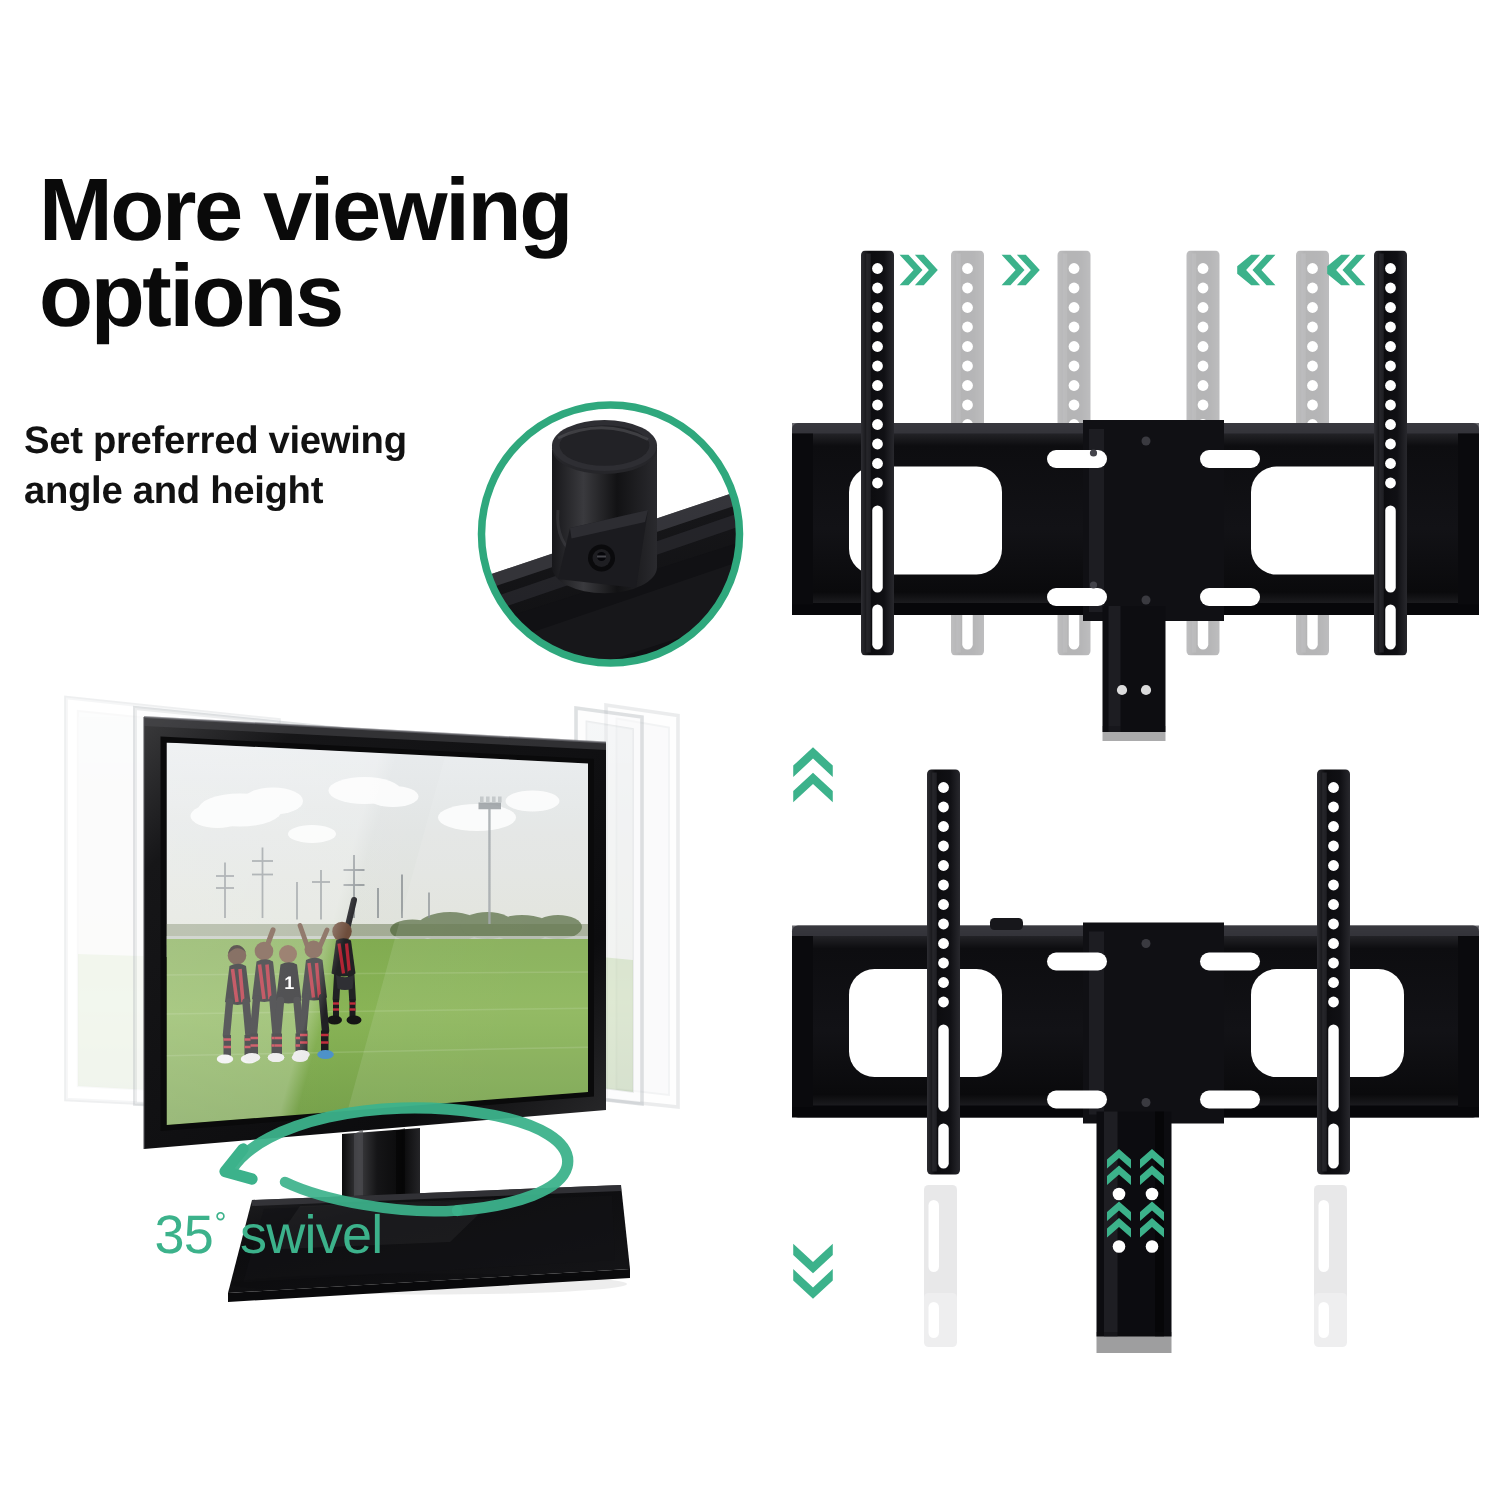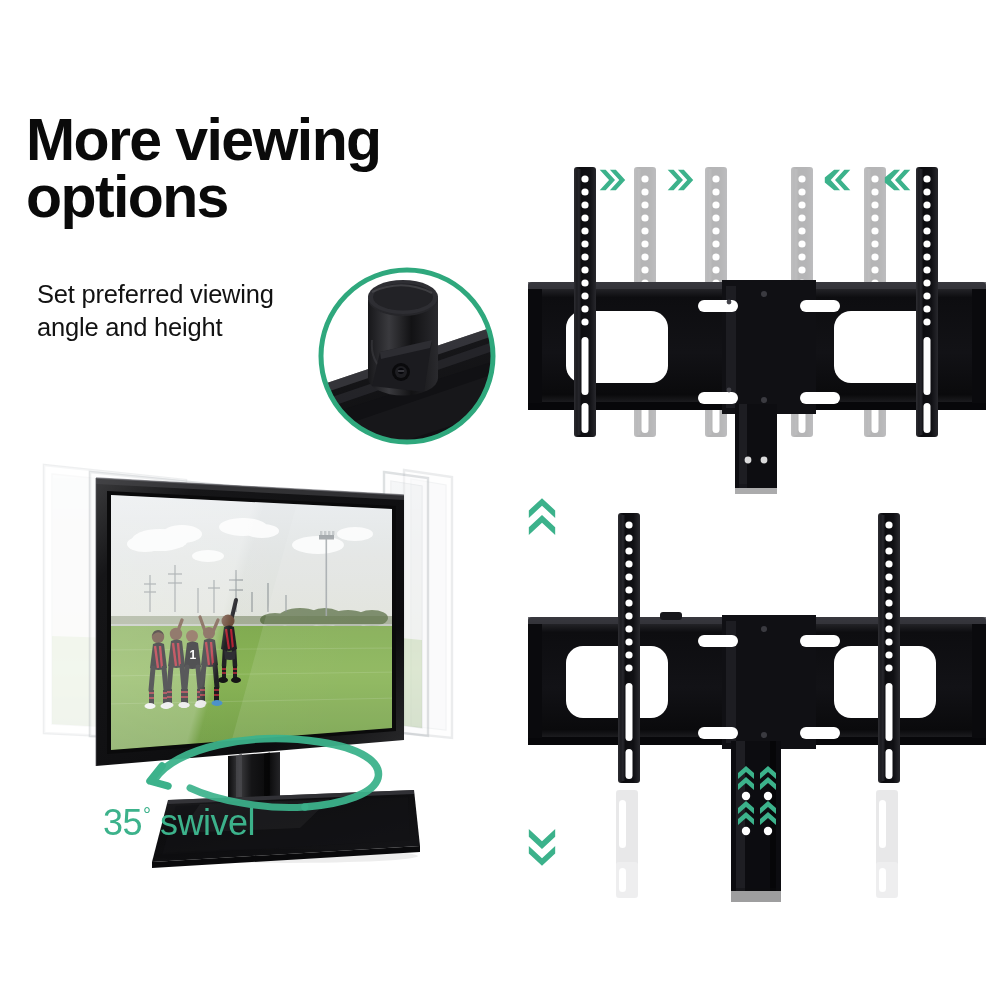--- a/index.html
+++ b/index.html
@@ -8,22 +8,22 @@
 
   #stage { position:absolute; left:0; top:0; width:1000px; height:1000px; background:#fff; }
 
   
   .headline{
     position:absolute; left:26px; top:112px; width:470px;
     font-size:59px; line-height:0.97; font-weight:bold; color:#0a0a0a;
     letter-spacing:-1.6px; white-space:pre-line;
   }
   .subhead{
-    position:absolute; left:37px; top:278px; width:330px;
-    font-size:25.5px; line-height:1.28; font-weight:normal; color:#121212;
+    position:absolute; left:16px; top:278px; width:330px;
+    font-size:25.5px; line-height:1.28; font-weight:bold; color:#121212;
     letter-spacing:-0.2px; white-space:pre-line;
   }
 
   
   .swivel-label{
     position:absolute; left:103px; top:802px;
     font-size:36px; font-weight:normal; color:#3cb28b; letter-spacing:-0.5px;
     white-space:nowrap;
   }
   .swivel-label .deg{ font-size:20px; vertical-align:super; line-height:0; margin-left:1px; }

